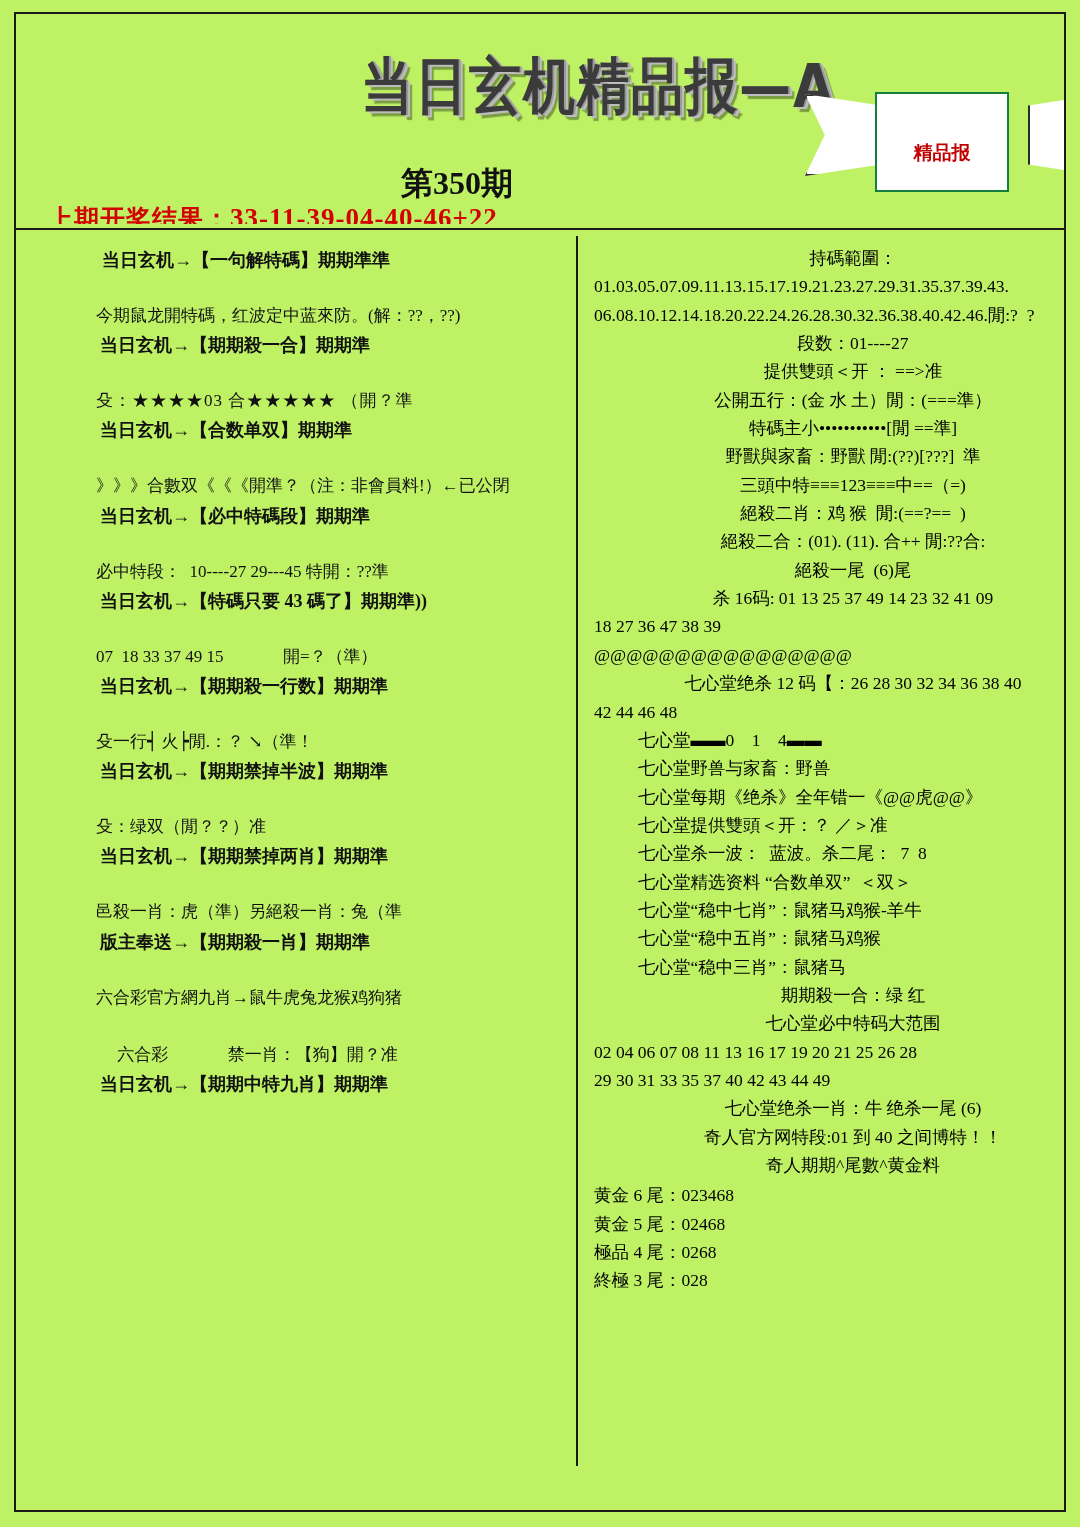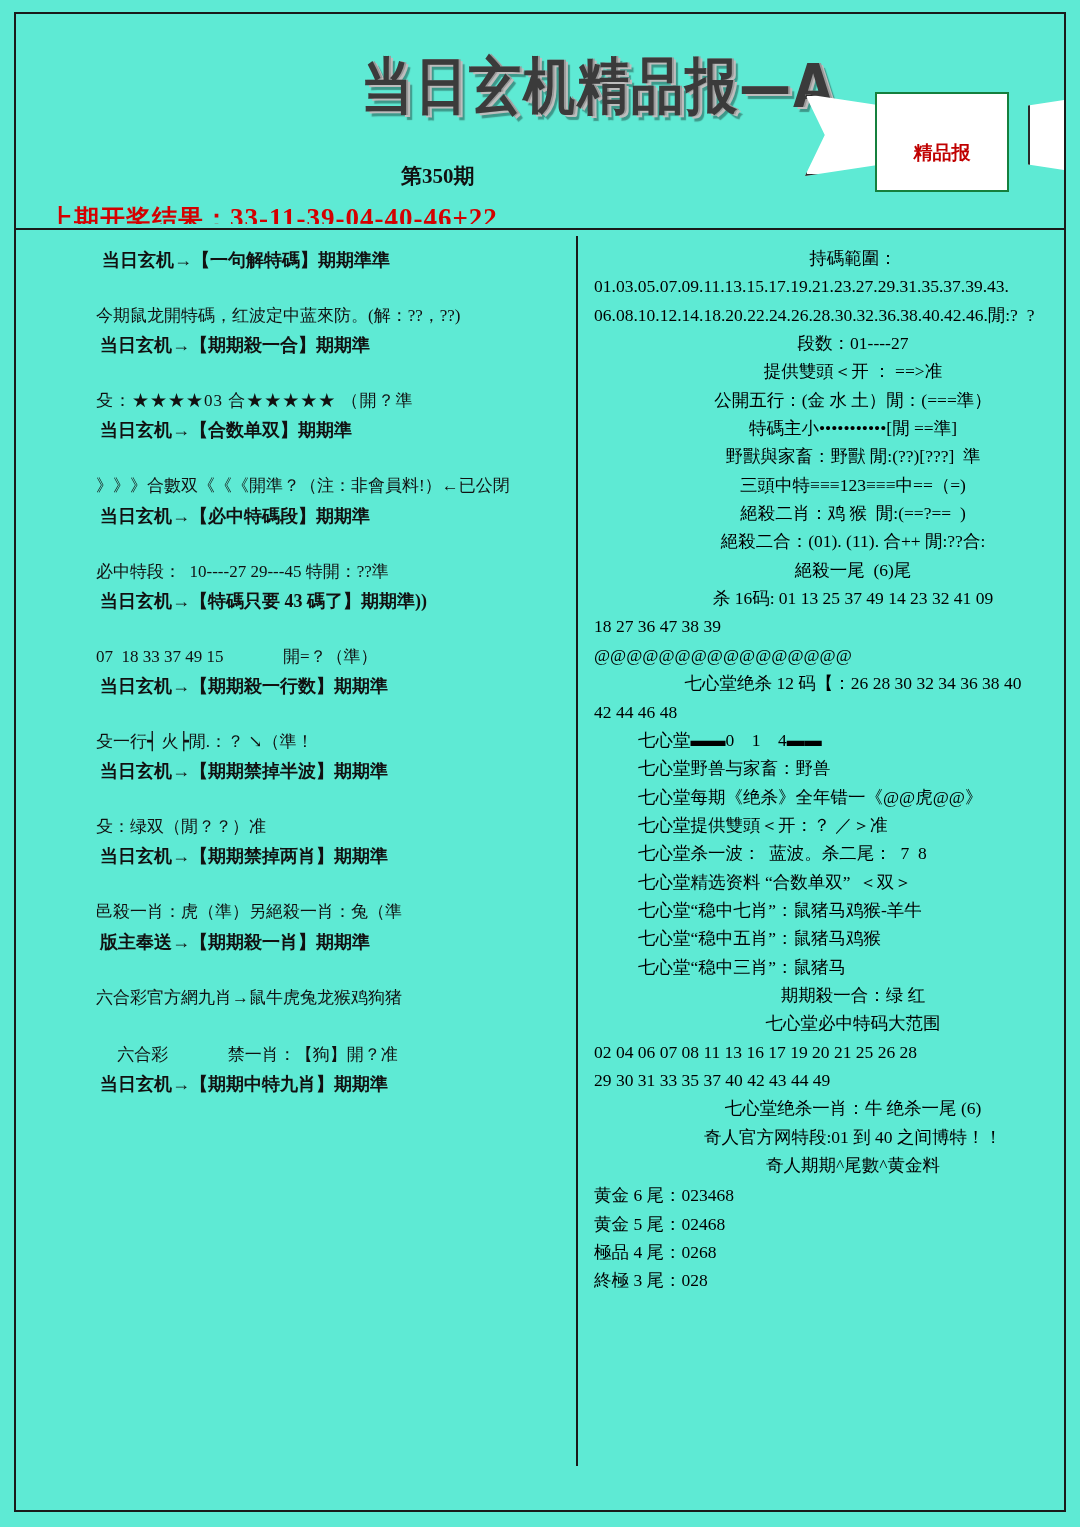--- a/index.html
+++ b/index.html
@@ -8,21 +8,21 @@
     background: #ffffff;
   }
   body {
     font-family: "Liberation Serif", "DejaVu Serif", serif;
     color: #000;
   }
   .page {
     position: relative;
     width: 1080px;
     height: 1527px;
-    background: #5eead4;
+    background: #bef264;
     overflow: hidden;
   }
   
   .frame {
     position: absolute;
     left: 14px;
     top: 12px;
     width: 1052px;
     height: 1500px;
     border: 2px solid #1a1a1a;
@@ -85,21 +85,21 @@
     clip-path: polygon(0 0, 100% 14%, 100% 86%, 0 100%, 26% 50%);
   }
   .ribbon-right {
     right: -40px;
     clip-path: polygon(0 14%, 100% 0, 74% 50%, 100% 100%, 0 86%);
   }
   .issue {
     position: absolute;
     left: 385px;
     top: 148px;
-    font-size: 21px;
+    font-size: 32px;
     font-weight: bold;
     color: #111;
     font-family: "Liberation Serif", serif;
   }
   .prev-result {
     position: absolute;
     left: 32px;
     top: 188px;
     font-size: 25px;
     font-weight: bold;

